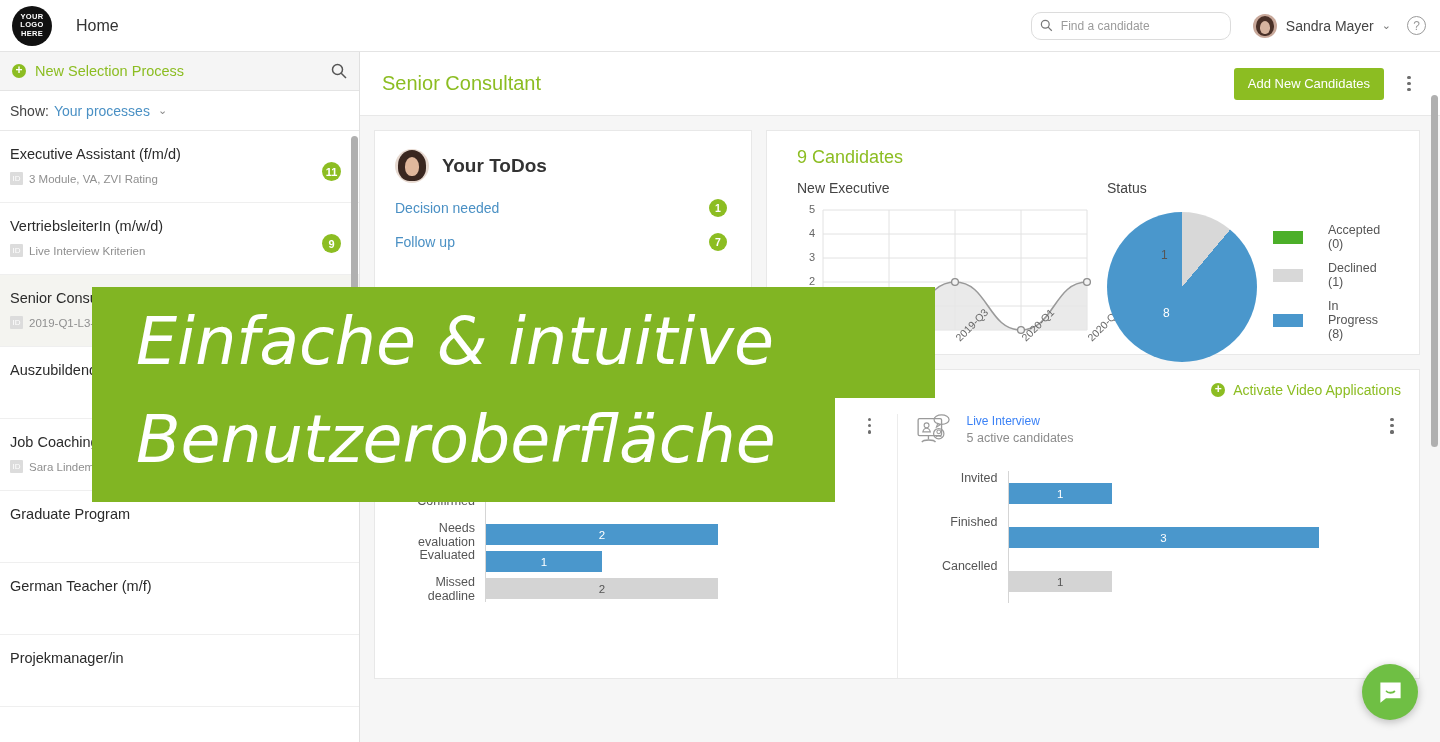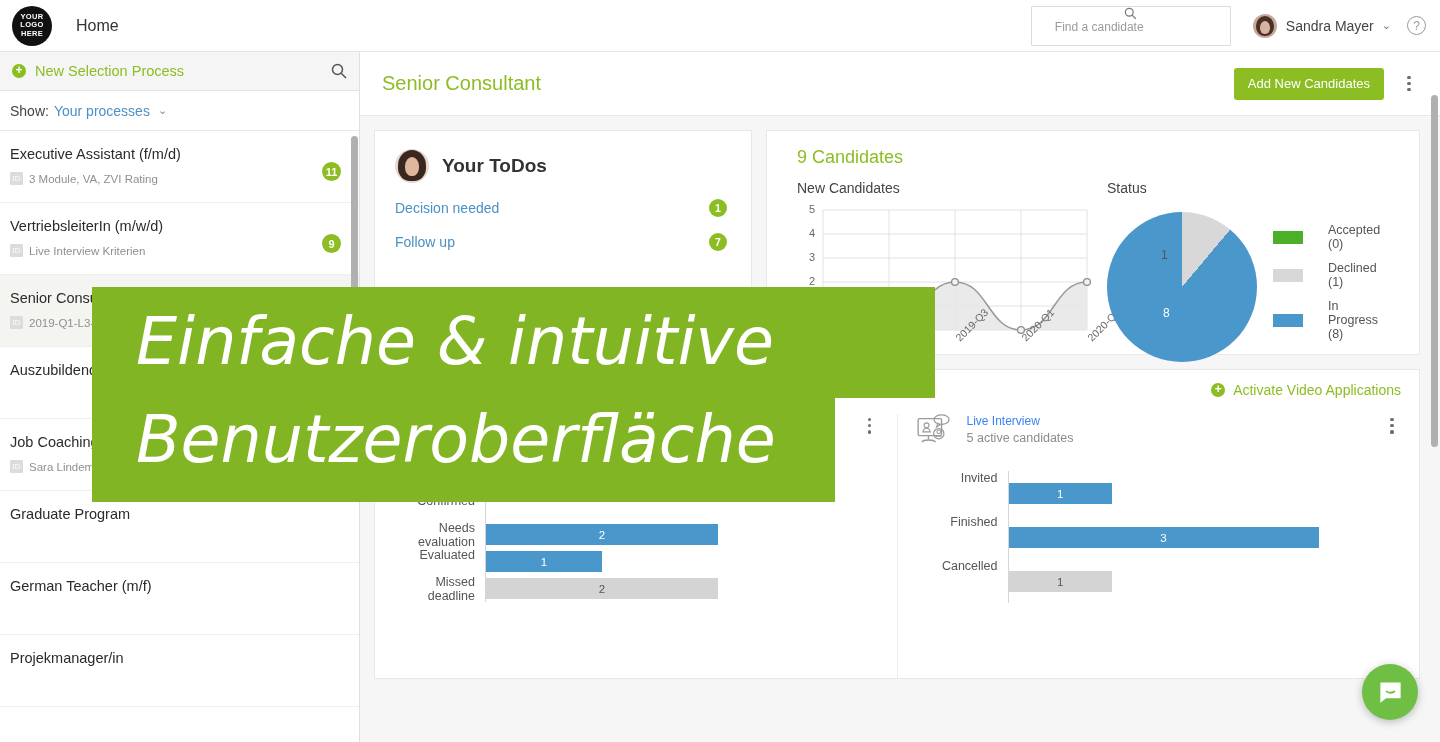--- a/index.html
+++ b/index.html
@@ -20,22 +20,22 @@
   .logo-wrap { width: 56px; display: flex; justify-content: center; align-items: center; margin-left: 4px;}
   .logo {
     width: 40px; height: 40px; border-radius: 50%;
     background: #111; color: #fff;
     display: flex; flex-direction: column; align-items: center; justify-content: center;
     font-size: 7.5px; font-weight: bold; line-height: 8.5px; letter-spacing: .3px;
   }
   .home-label { margin-left: 16px; font-size: 16px; color: #333; }
   .topbar-right { margin-left: auto; display: flex; align-items: center; padding-right: 14px; }
   .searchbox {
-    width: 200px; height: 40px; border: 1px solid #dcdcdc; border-radius: 1px;
-    display: flex; align-items: center; padding: 0 8px; background: #fff; flex-direction: column;
+    width: 200px; height: 28px; border: 1px solid #dcdcdc; border-radius: 10px;
+    display: flex; align-items: center; padding: 0 8px; background: #fff;
   }
   .searchbox input {
     border: none; outline: none; font-size: 12px; color: #555;
     font-family: "Liberation Sans", sans-serif; width: 160px; margin-left: 8px; background: transparent;
   }
   .searchbox input::placeholder { color: #9b9b9b; }
   .user { display: flex; align-items: center; margin-left: 22px; }
   .avatar-sm {
     width: 24px; height: 24px; border-radius: 50%; overflow: hidden;
     background: #c8a89a; position: relative; flex: none;
@@ -359,21 +359,21 @@
           <span class="todo-link">Follow up</span>
           <span class="todo-badge">7</span>
         </div>
       </div>
 
       <div class="card card-cand">
         <div class="cand-title">9 Candidates</div>
         <div class="cand-body">
 
           <div class="chart-col">
-            <div class="sub-head">New Candidates</div>
+            <div class="sub-head">New Executive</div>
             <div class="linechart" id="linechart"><svg width="295" height="160">
                   <line x1="26" x2="290" y1="6" y2="6" stroke="#e2e2e2" stroke-width="1"></line>
                   <line x1="26" x2="290" y1="29.999999999999993" y2="29.999999999999993" stroke="#e2e2e2" stroke-width="1"></line>
                   <line x1="26" x2="290" y1="54" y2="54" stroke="#e2e2e2" stroke-width="1"></line>
                   <line x1="26" x2="290" y1="78" y2="78" stroke="#e2e2e2" stroke-width="1"></line>
                   <line x1="26" x2="290" y1="102" y2="102" stroke="#e2e2e2" stroke-width="1"></line>
                   <line x1="26" x2="290" y1="126" y2="126" stroke="#e2e2e2" stroke-width="1"></line>
                   <line x1="26" x2="26" y1="6" y2="126" stroke="#e2e2e2" stroke-width="1"></line>
                   <line x1="92" x2="92" y1="6" y2="126" stroke="#e2e2e2" stroke-width="1"></line>
                   <line x1="158" x2="158" y1="6" y2="126" stroke="#e2e2e2" stroke-width="1"></line>

